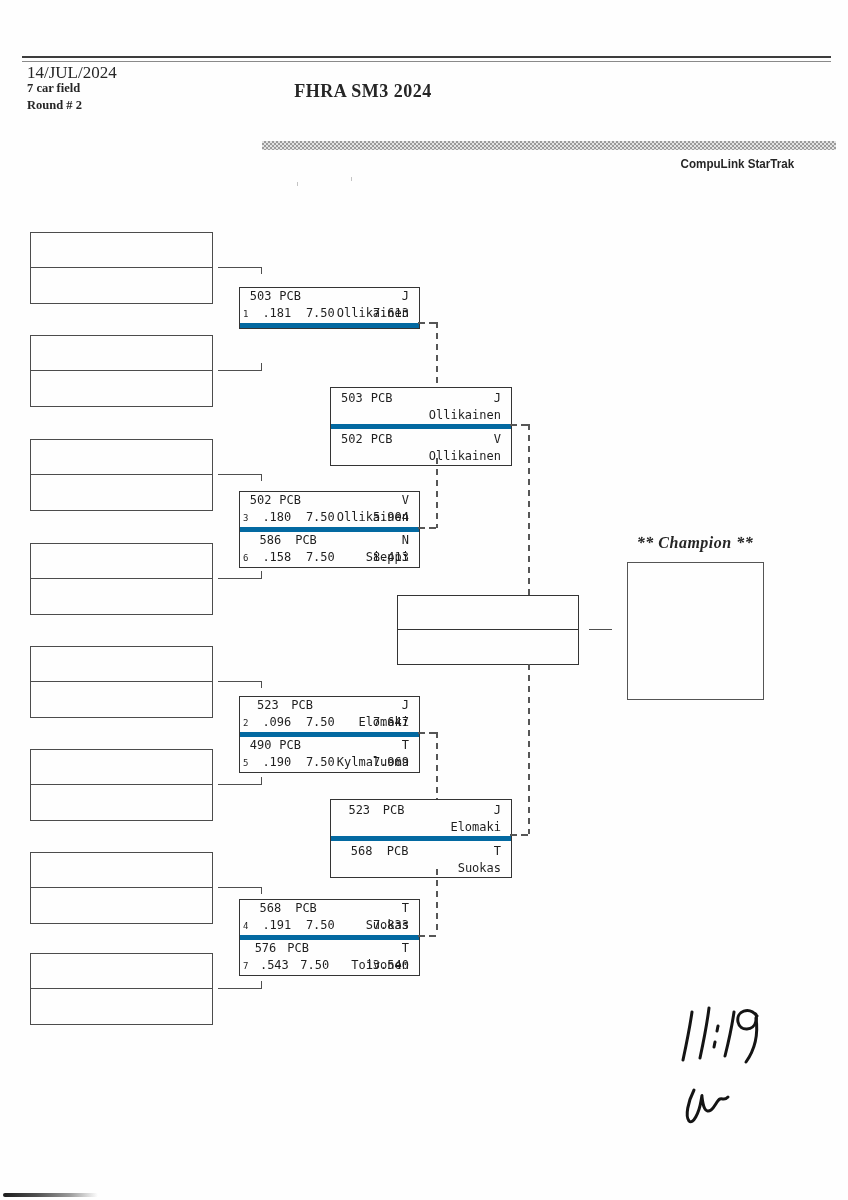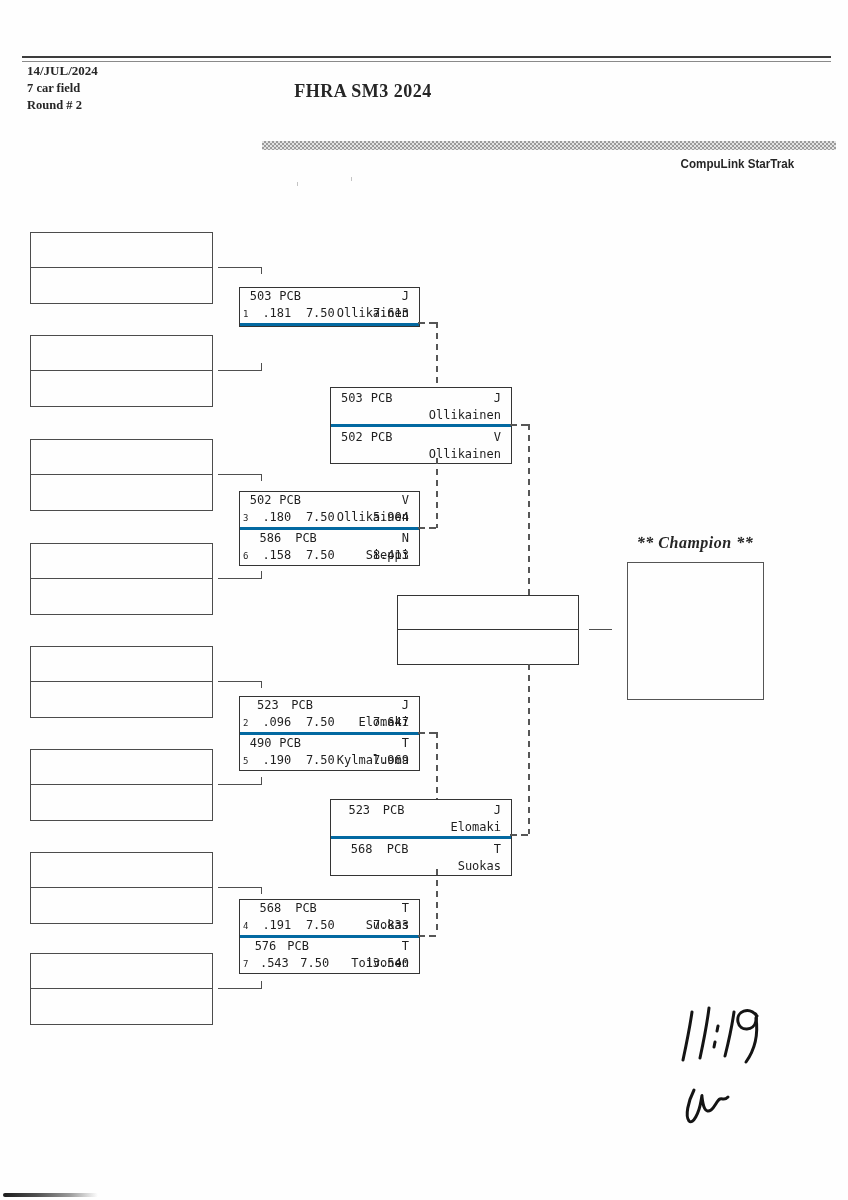--- a/index.html
+++ b/index.html
@@ -4,21 +4,21 @@
 <style>
   html,body{margin:0;padding:0;background:#e9e9e9;}
   .page{
     position:relative;width:848px;height:1200px;margin:0 auto;
     background:#fefefe;overflow:hidden;
     font-family:"Liberation Serif",serif;color:#262626;
   }
   
   .toprule{position:absolute;left:22px;top:56px;width:809px;height:3px;
     border-top:2px solid #3d3d3d;border-bottom:1px solid #8a8a8a;}
-  .hdr-date{position:absolute;left:27px;top:63px;font-size:13px;font-weight:700;}
+  .hdr-date{position:absolute;left:27px;top:63px;font-size:17px;font-weight:400;}
   .hdr-field{position:absolute;left:27px;top:81px;font-size:12.5px;font-weight:600;}
   .hdr-round{position:absolute;left:27px;top:98px;font-size:12.5px;font-weight:600;}
   .hdr-title{position:absolute;left:0;top:81px;width:726px;text-align:center;
     font-size:18px;font-weight:700;letter-spacing:.5px;}
   .class-title{position:absolute;left:27px;top:131px;font-size:18px;font-weight:700;}
   .halftone{position:absolute;left:262px;top:141px;width:574px;height:9px;
     background-image:
       linear-gradient(45deg,#9b9b9b 25%,transparent 25%,transparent 75%,#9b9b9b 75%),
       linear-gradient(45deg,#9b9b9b 25%,#e3e3e3 25%,#e3e3e3 75%,#9b9b9b 75%);
     background-size:4px 4px;background-position:0 0,2px 2px;}
@@ -27,21 +27,21 @@
   .speck{position:absolute;width:1px;height:4px;background:#c4c4c4;}
   
   .slotbox{position:absolute;left:30px;width:181px;height:70px;border:1.5px solid #4c4c4c;}
   .slotbox .hdiv{position:absolute;left:0;top:34px;width:100%;border-top:1px solid #4c4c4c;}
   .matchbox{position:absolute;border:1.5px solid #343434;background:#fefefe;}
   .qf{left:239px;width:179px;}
   .sf{left:330px;width:180px;}
   .final{left:397px;width:180px;height:68px;}
   .final .hdiv{position:absolute;left:0;top:33px;width:100%;border-top:1px solid #343434;}
   .half{position:relative;height:35px;}
-  .half.topline{border-bottom:3px solid #0369a1;}
+  .half.topline{border-bottom:5px solid #0369a1;}
   .half.sfh{height:34px;padding-top:2px;}
   .mrow{display:flex;height:17px;line-height:17px;
     font-family:"DejaVu Sans Mono",monospace;font-size:12px;color:#1f1f1f;}
   .c-seed{width:16px;}
   .c-seed.sm{font-size:9px;padding-left:3px;padding-top:3px;line-height:12px;}
   .c-car{width:52px;text-align:center;}
   .c-cls{width:56px;text-align:left;padding-left:6px;}
   .c-cls.ctr{text-align:center;padding-left:0;}
   .c-name{flex:1;text-align:right;padding-right:10px;margin-left:30px;}
   .half.bye .c-name{padding-right:24px;}

